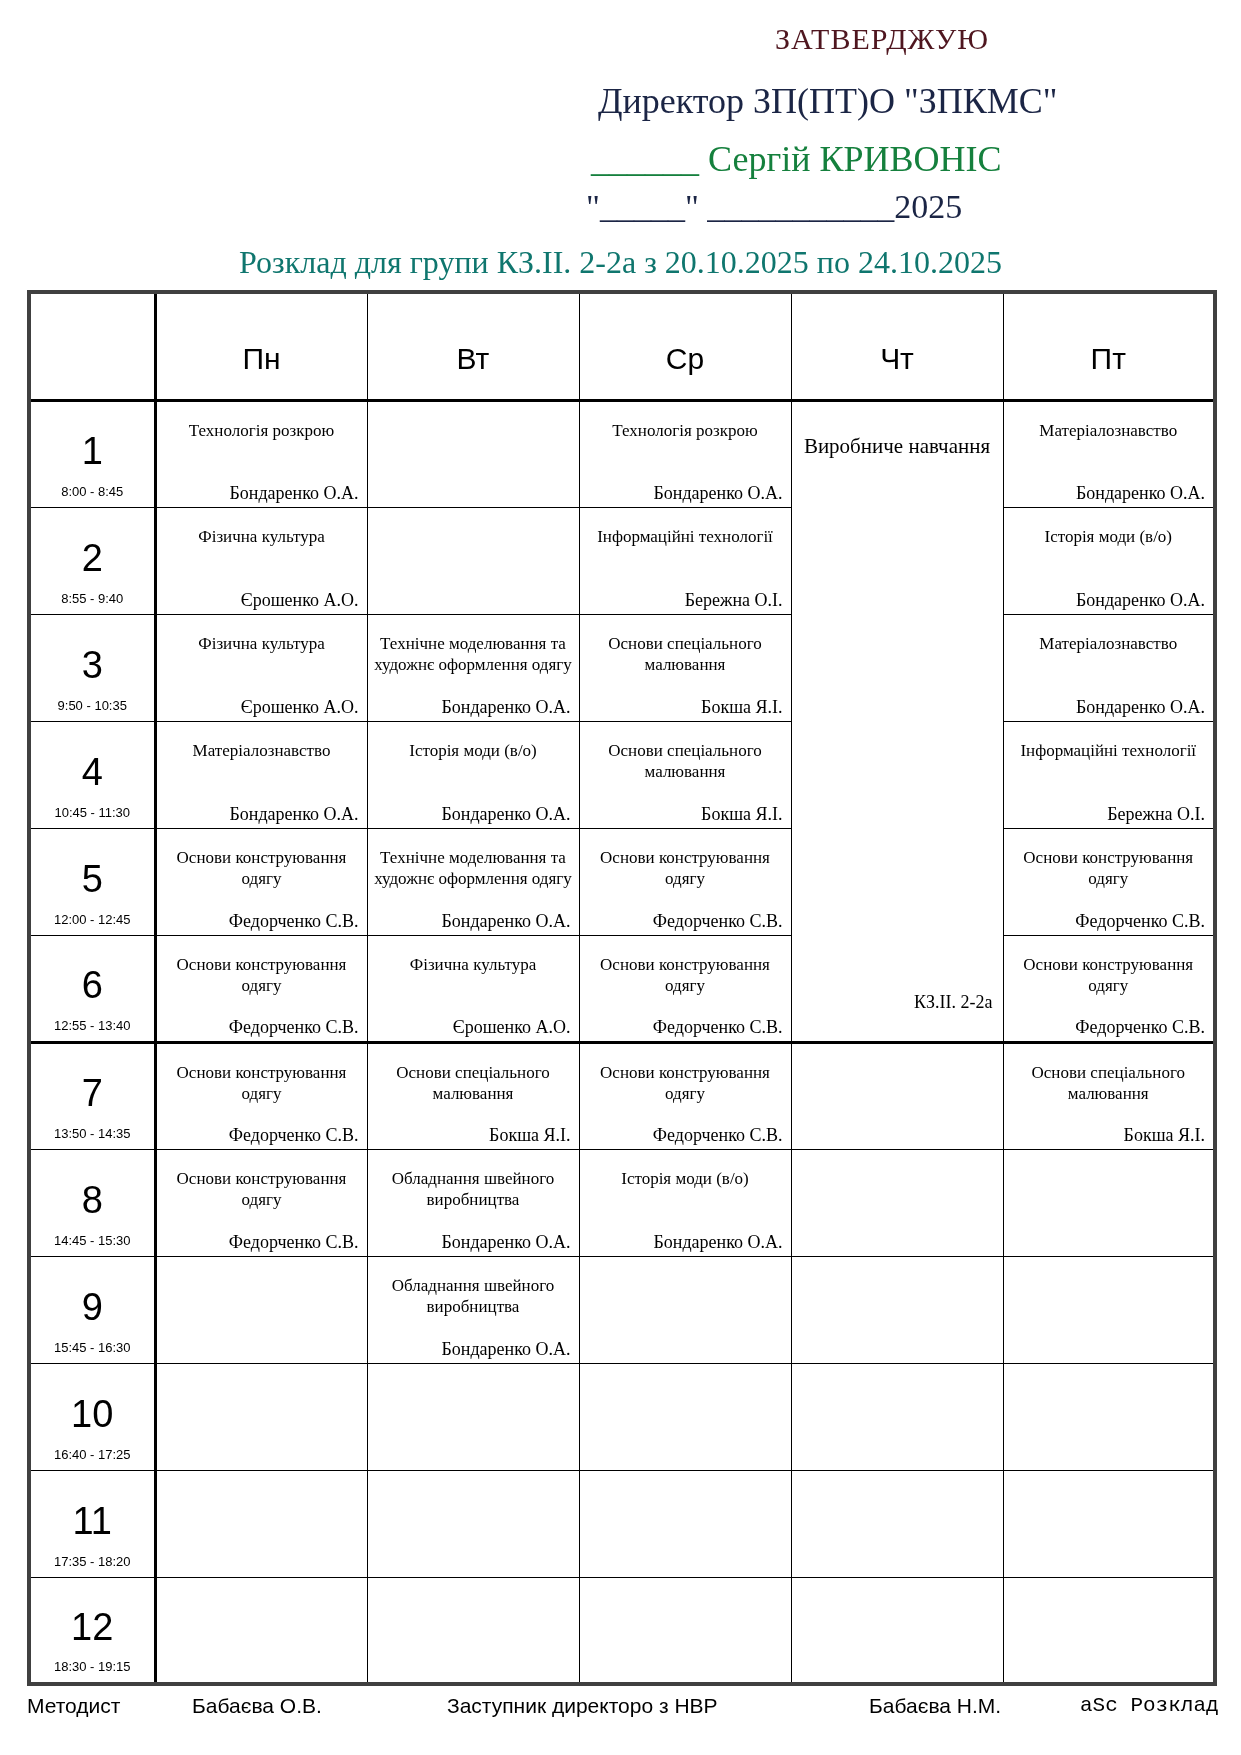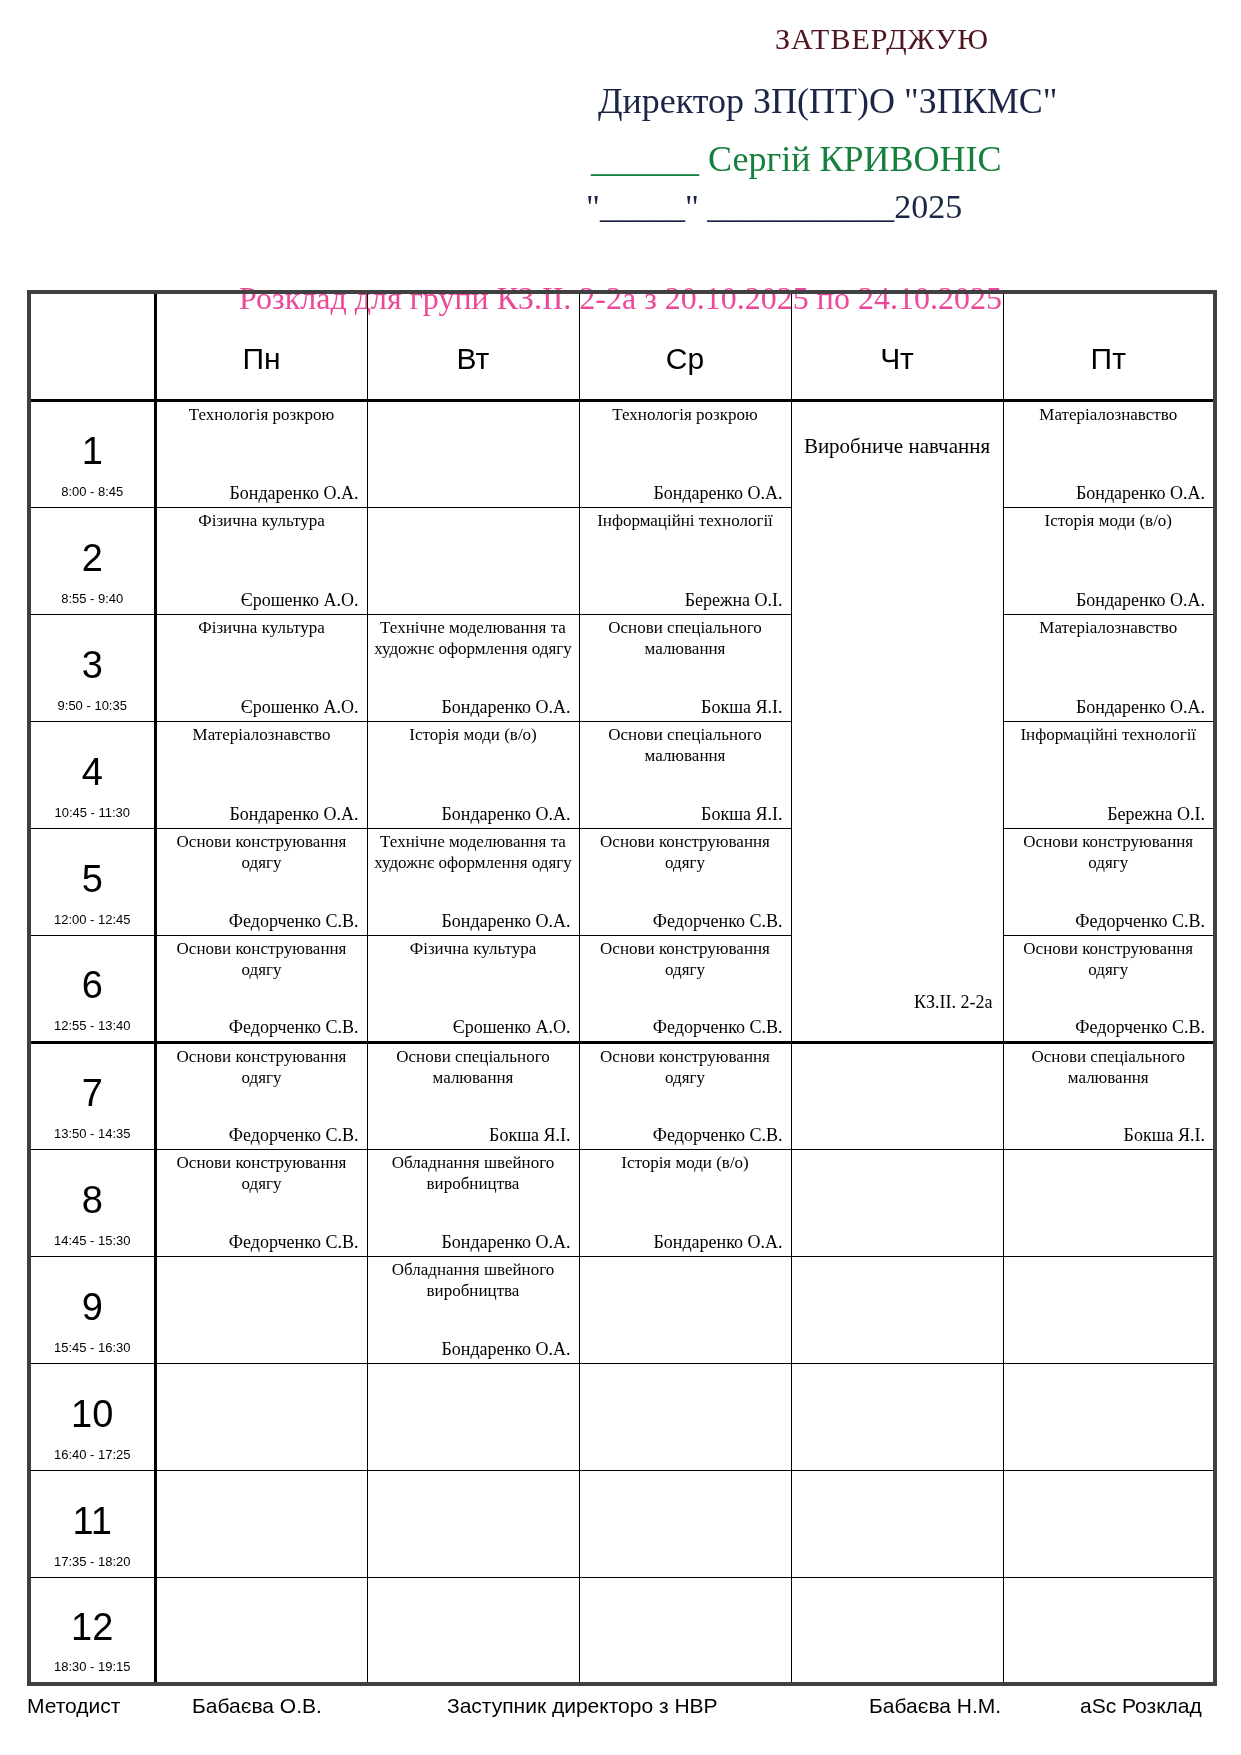--- a/index.html
+++ b/index.html
@@ -52,21 +52,21 @@
     font-size: 38px; line-height: 1;
   }
   .time {
     position: absolute; bottom: 8px; left: 0; right: 0;
     text-align: center;
     font-family: "Liberation Sans", sans-serif;
     font-size: 13px;
   }
 
   .subject {
-    padding: 2px 6px 0 6px; text-align: center;
+    padding: 18px 6px 0 6px; text-align: center;
     font-size: 17px; line-height: 1.25;
   }
   .teacher {
     position: absolute; right: 8px; bottom: 3px;
     font-size: 18px; white-space: nowrap;
   }
 
   .thu-merged { }
   .thu-merged .thu-label { margin-top: 32px; text-align: center; font-size: 21px; }
   .thu-merged .group { position: absolute; right: 10px; bottom: 28px; font-size: 18px; }
@@ -75,31 +75,31 @@
   
   .footer-item {
     position: absolute; top: 1694px;
     font-family: "Liberation Sans", sans-serif;
     font-size: 21px; white-space: nowrap;
   }
   .f0 { left: 27px; }
   .f1 { left: 192px; }
   .f2 { left: 447px; }
   .f3 { left: 869px; }
-  .f4 { left: 1080px; }
+  .f4 { left: 1080px; font-family: Liberation Mono, monospace; }
 </style>
 </head>
 <body>
 
 <div class="approval-line stamp maroon" style="color: rgb(79, 22, 31);">ЗАТВЕРДЖУЮ</div>
 <div class="approval-line director navy" style="color: rgb(27, 37, 69);">Директор ЗП(ПТ)О "ЗПКМС"</div>
 <div class="approval-line signat navy" style="color: #15803d;">______ Сергій КРИВОНІС</div>
 <div class="approval-line dateline navy" style="color: rgb(27, 37, 69);">"_____" ___________2025</div>
 
-<div class="schedule-title navy" style="color: #ec4899; margin-top: 36px;">Розклад для групи КЗ.ІІ. 2-2а з 20.10.2025 по 24.10.2025</div>
+<div class="schedule-title navy" style="color: #0f766e;">Розклад для групи КЗ.ІІ. 2-2а з 20.10.2025 по 24.10.2025</div>
 
 <div class="tt-wrap">
   <table class="tt">
     <colgroup>
         <col class="c-time">
         <col class="c-day">
         <col class="c-day">
         <col class="c-day">
         <col class="c-day">
         <col class="c-day">

